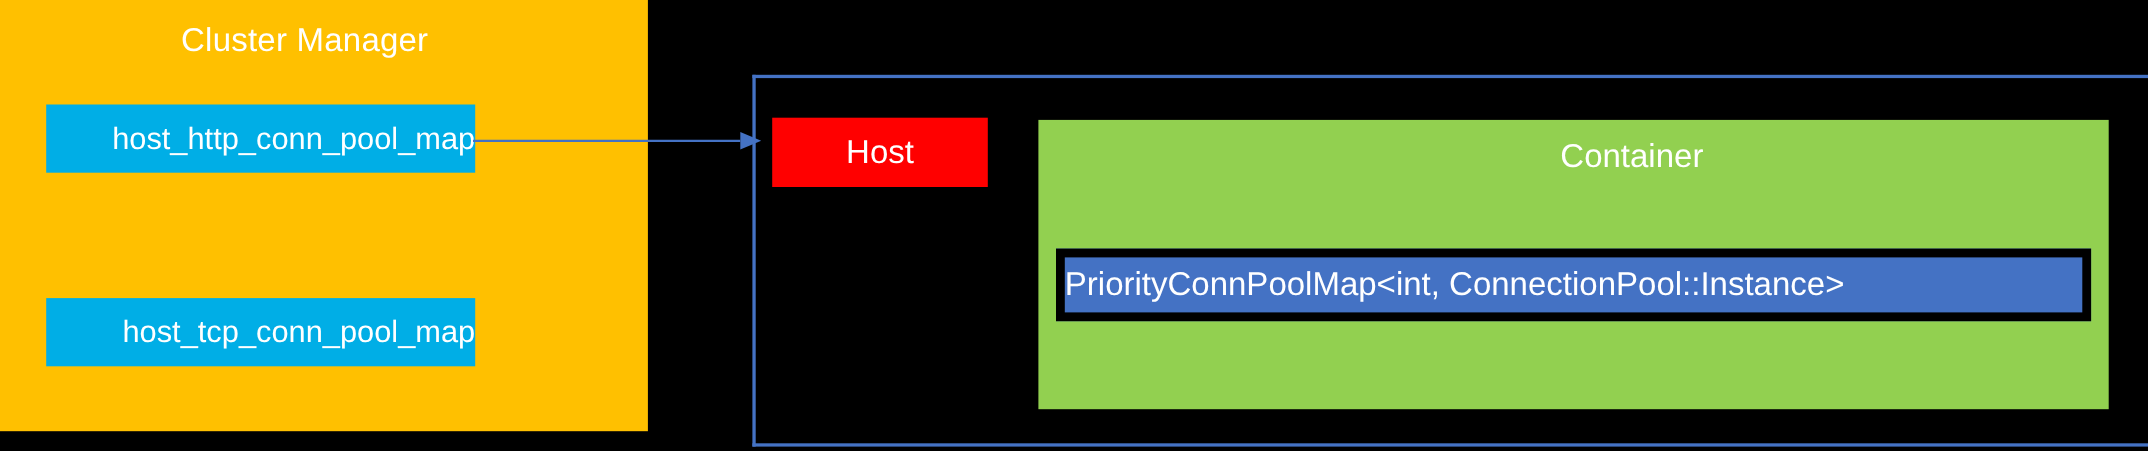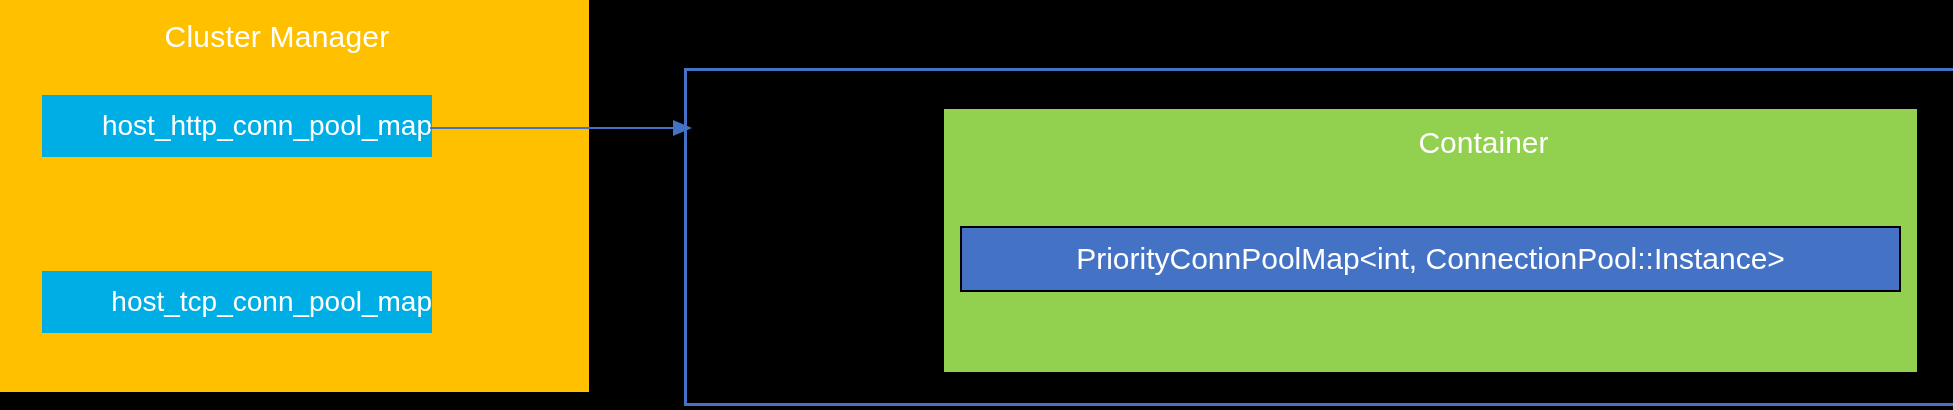--- a/index.html
+++ b/index.html
@@ -125,24 +125,24 @@
     line-height: 38px;
   }
 
   .pool-map-box {
     position: absolute;
     left: 16px;
     top: 117px;
     width: 941px;
     height: 66px;
     background: #4472C4;
-    border: 2px solid #000000;
+    border: 8px solid #000000;
     display: flex;
     align-items: center;
-    justify-content: center;
+    justify-content: flex-start;
   }
 
   .pool-map-label {
     color: #FFFFFF;
     font-size: 30px;
     font-weight: 400;
     white-space: nowrap;
     line-height: 36px;
   }
 </style>
@@ -163,20 +163,23 @@
     </div>
   </div>
 
   <svg class="connector" viewBox="0 0 262 56">
     <line x1="0" y1="28" x2="243" y2="28" stroke="#4472C4" stroke-width="2"></line>
     <polygon points="243,20 262,28 243,36" fill="#4472C4"></polygon>
   </svg>
 
   <div class="outer-region"></div>
 
+  <div class="host-box">
+    <span class="host-label">Host</span>
+  </div>
 
   <div class="container-box">
     <div class="container-title">Container</div>
 
     <div class="pool-map-box">
       <span class="pool-map-label">PriorityConnPoolMap&lt;int, ConnectionPool::Instance&gt;</span>
     </div>
   </div>
 
 </div>

